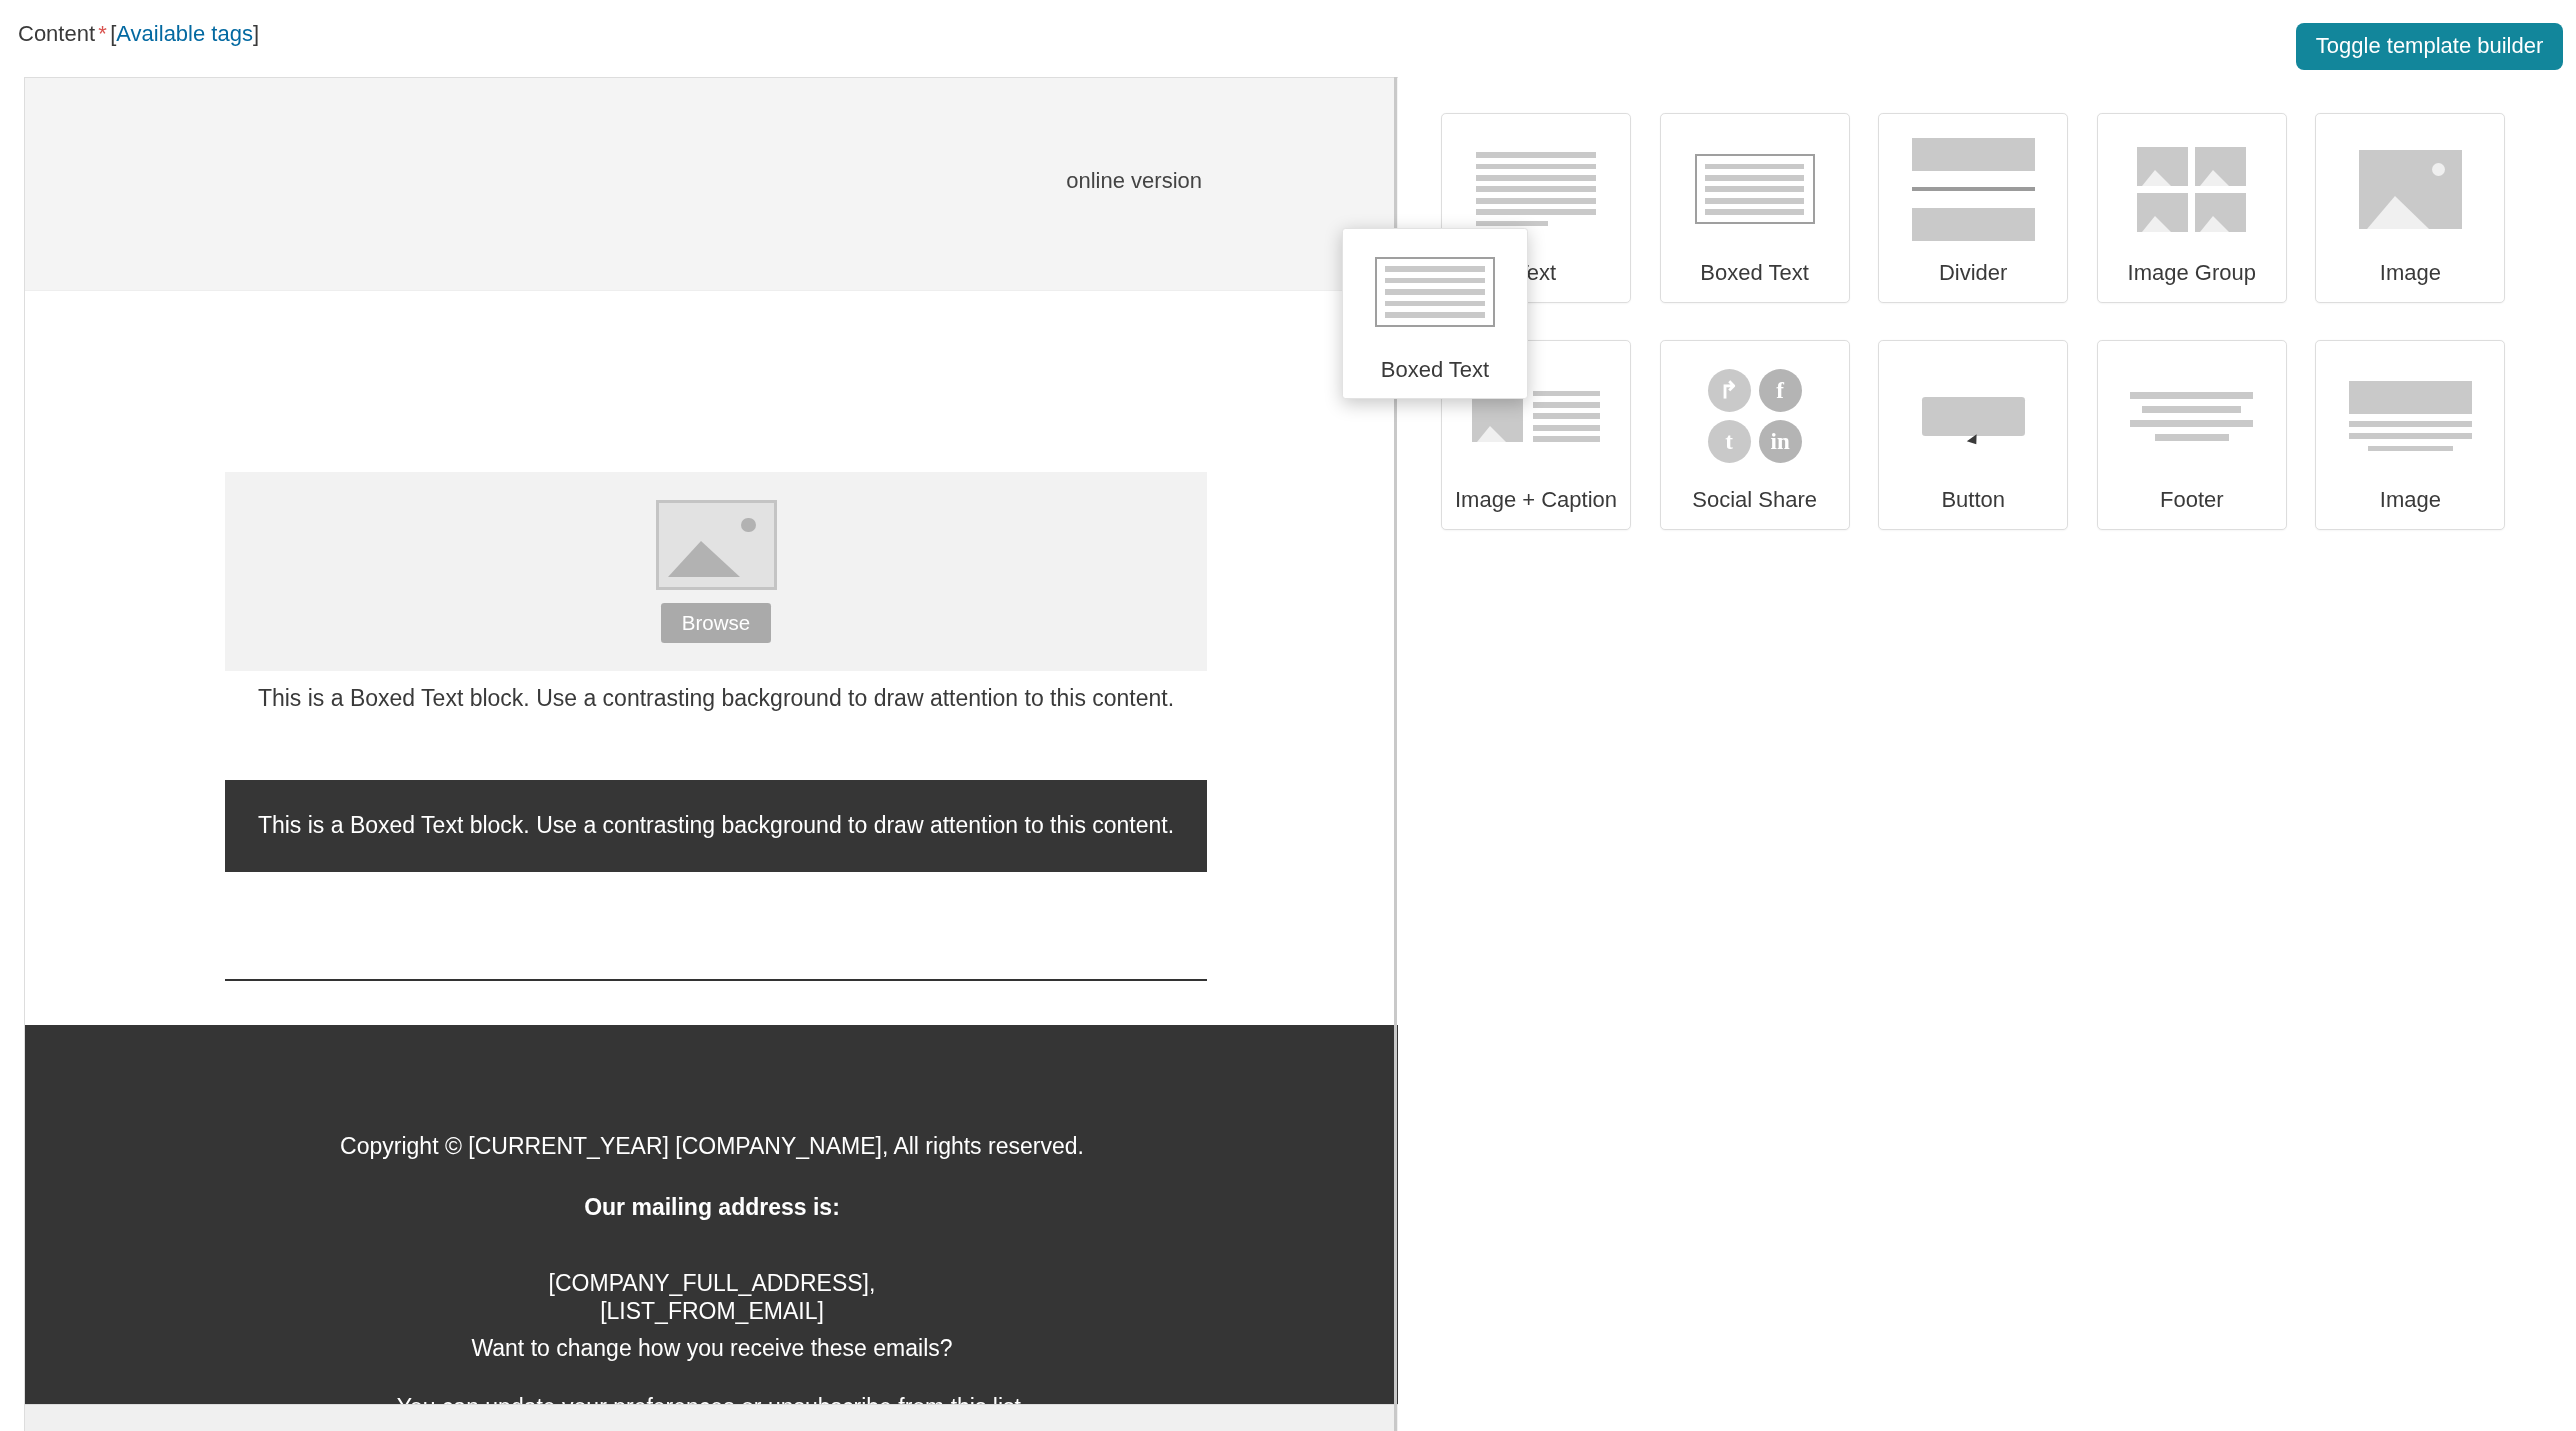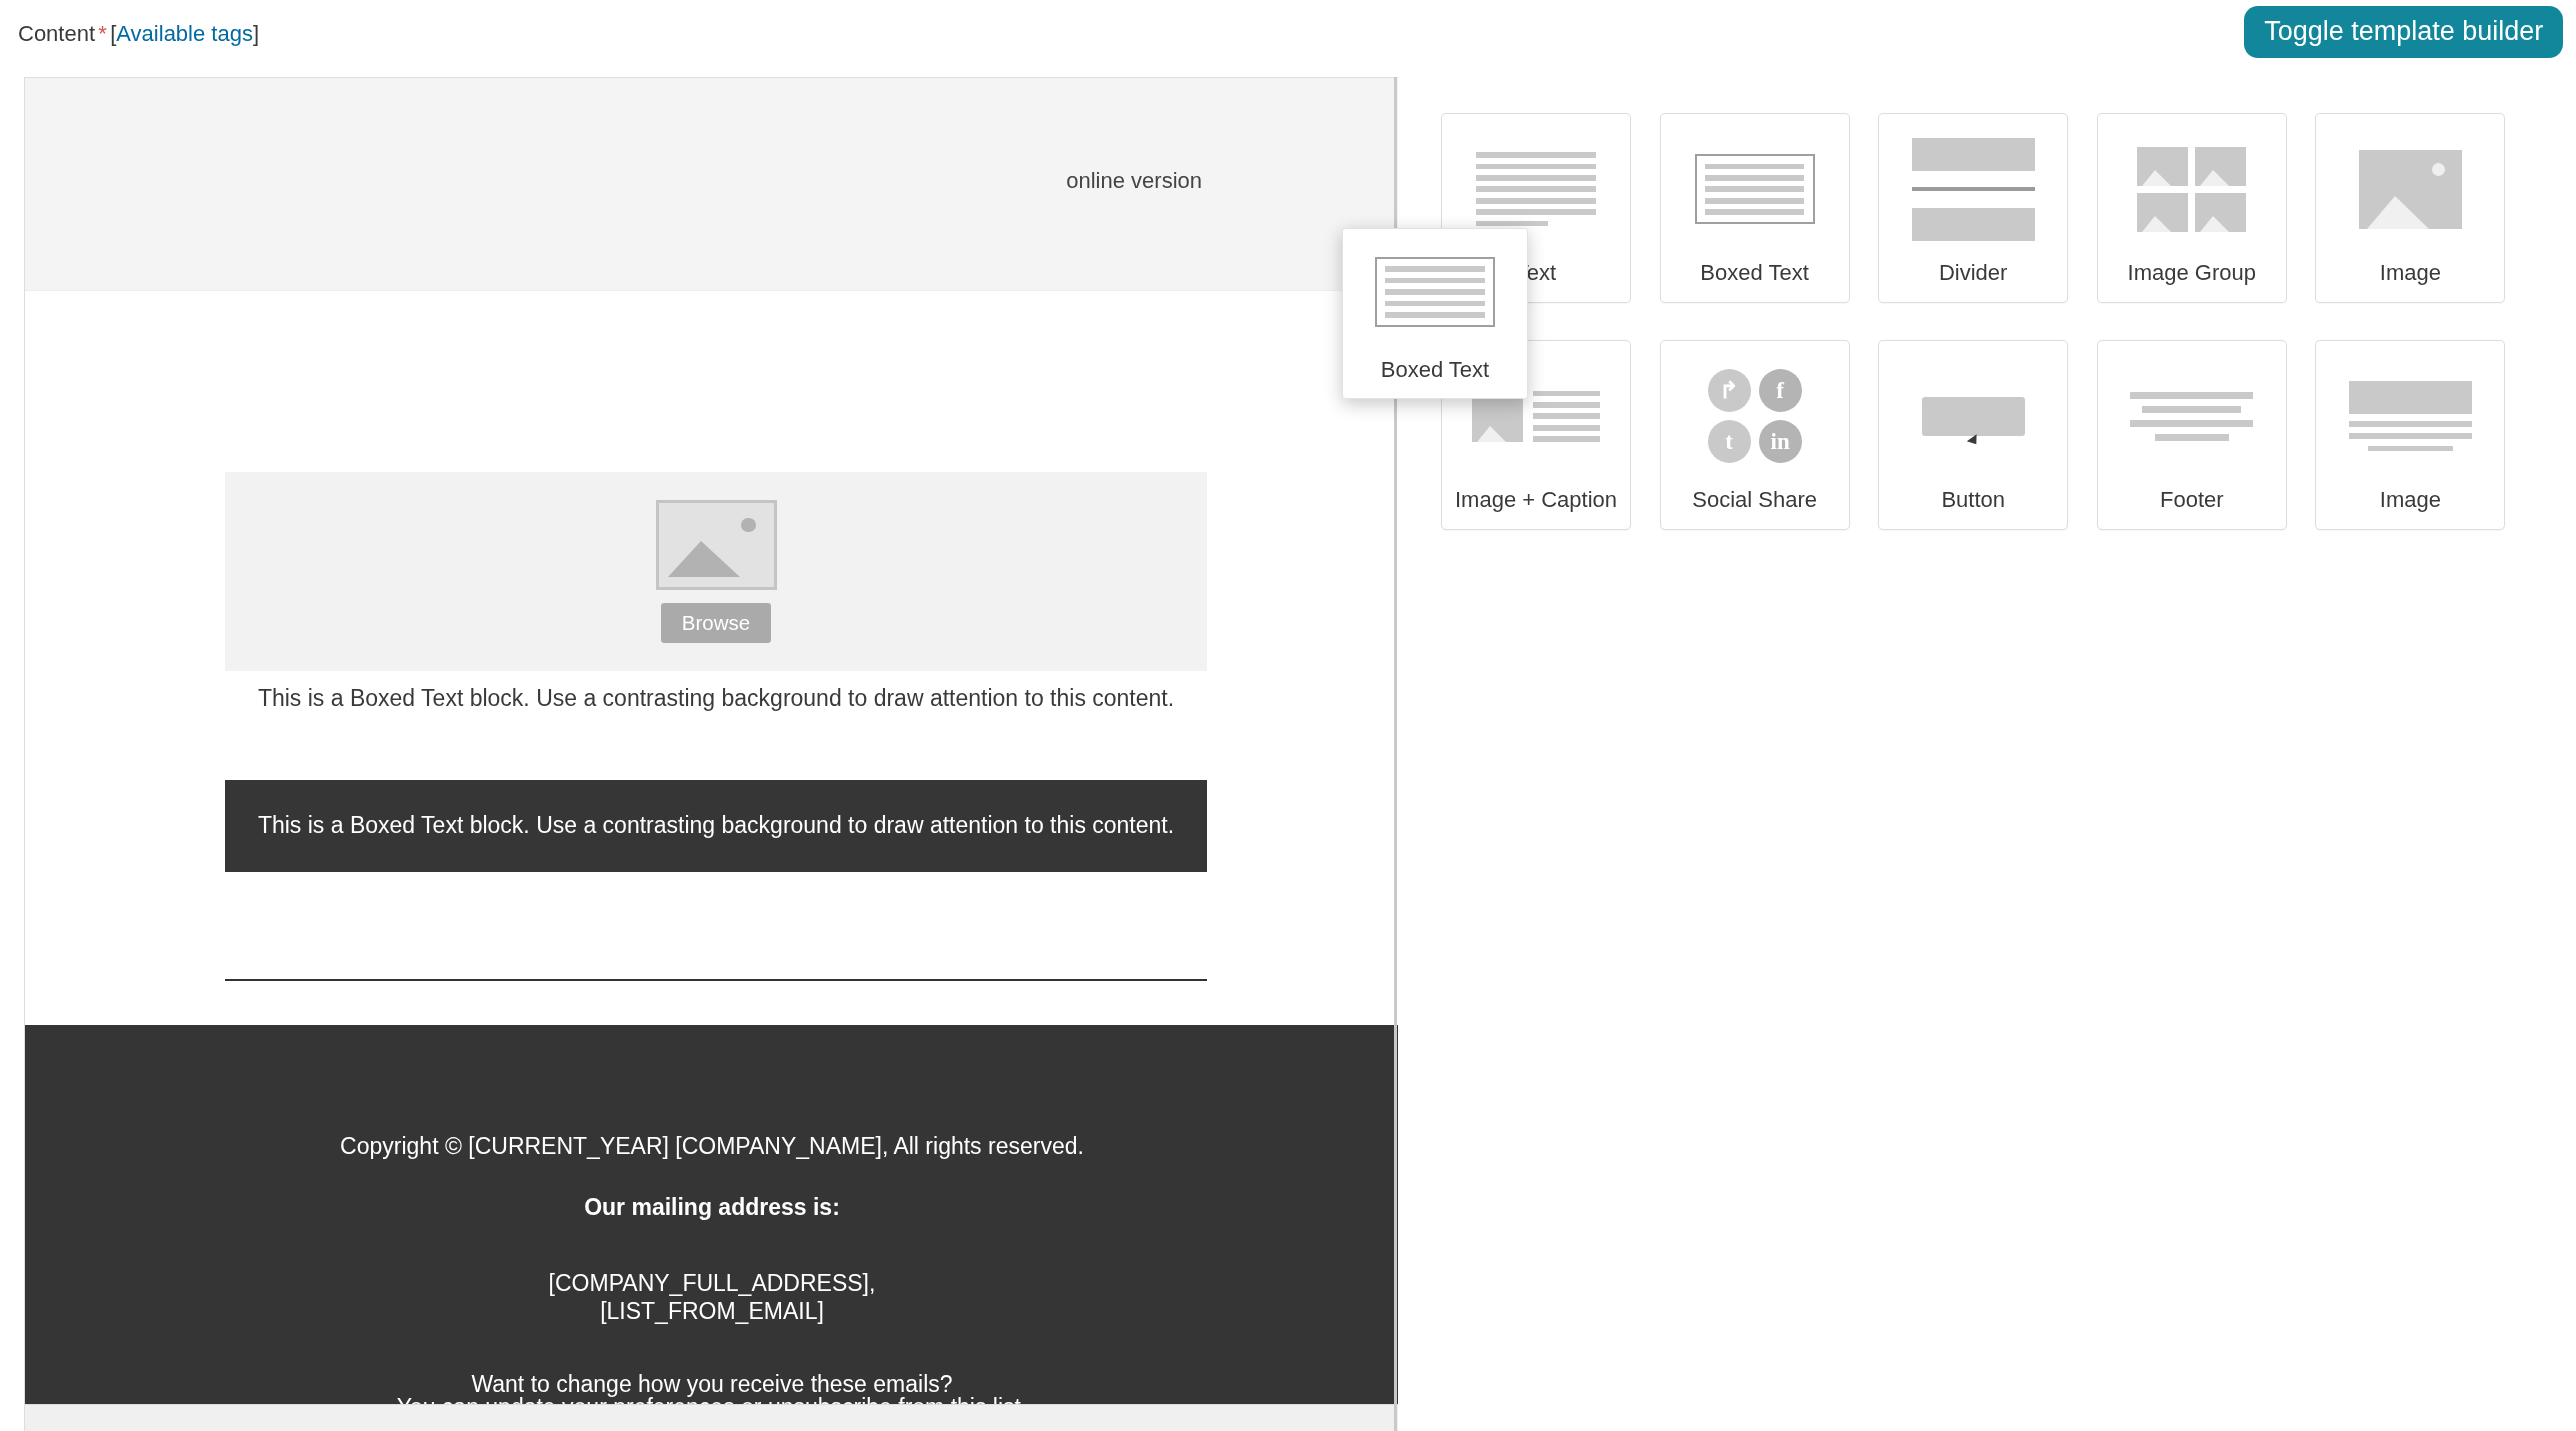--- a/index.html
+++ b/index.html
@@ -39,27 +39,27 @@
     color: #3a3a3a;
   }
   .tags-link {
     color: #0369a1;
     text-decoration: none;
     cursor: pointer;
   }
   .toggle-builder {
     position: absolute;
     right: 13px;
-    top: 6px;
+    top: 23px;
     background: #12869b;
     color: #ffffff;
-    font-size: 27px;
+    font-size: 22px;
     padding: 11.5px 19.7px 13px 19.7px;
     border: none;
-    border-radius: 14px;
+    border-radius: 8px;
     cursor: pointer;
     line-height: 1;
     font-family: "Liberation Sans", sans-serif;
   }
 
   
   .editor-pane {
     position: absolute;
     left: 24px;
     top: 77px;
@@ -240,21 +240,21 @@
     color: #ffffff;
     height: 456px;
     text-align: center;
     font-size: 23px;
     line-height: 1.2;
   }
   .email-footer .fl { position: absolute; width: 100%; left: 0; }
   .fl1 { top: 108px; }
   .fl2 { top: 169px; font-weight: bold; }
   .fl3 { top: 225px; line-height: 1.2; margin-top: 20px; }
-  .fl4 { top: 310px; margin-top: 36px; }
+  .fl4 { top: 310px; }
   .fl5 { top: 369px; }
   .footer-strip {
     position: absolute;
     left: 0;
     bottom: 0;
     width: 100%;
     height: 26px;
     background: #f0f0f0;
     border-top: 0.8px solid #dcdcdc;
   }

